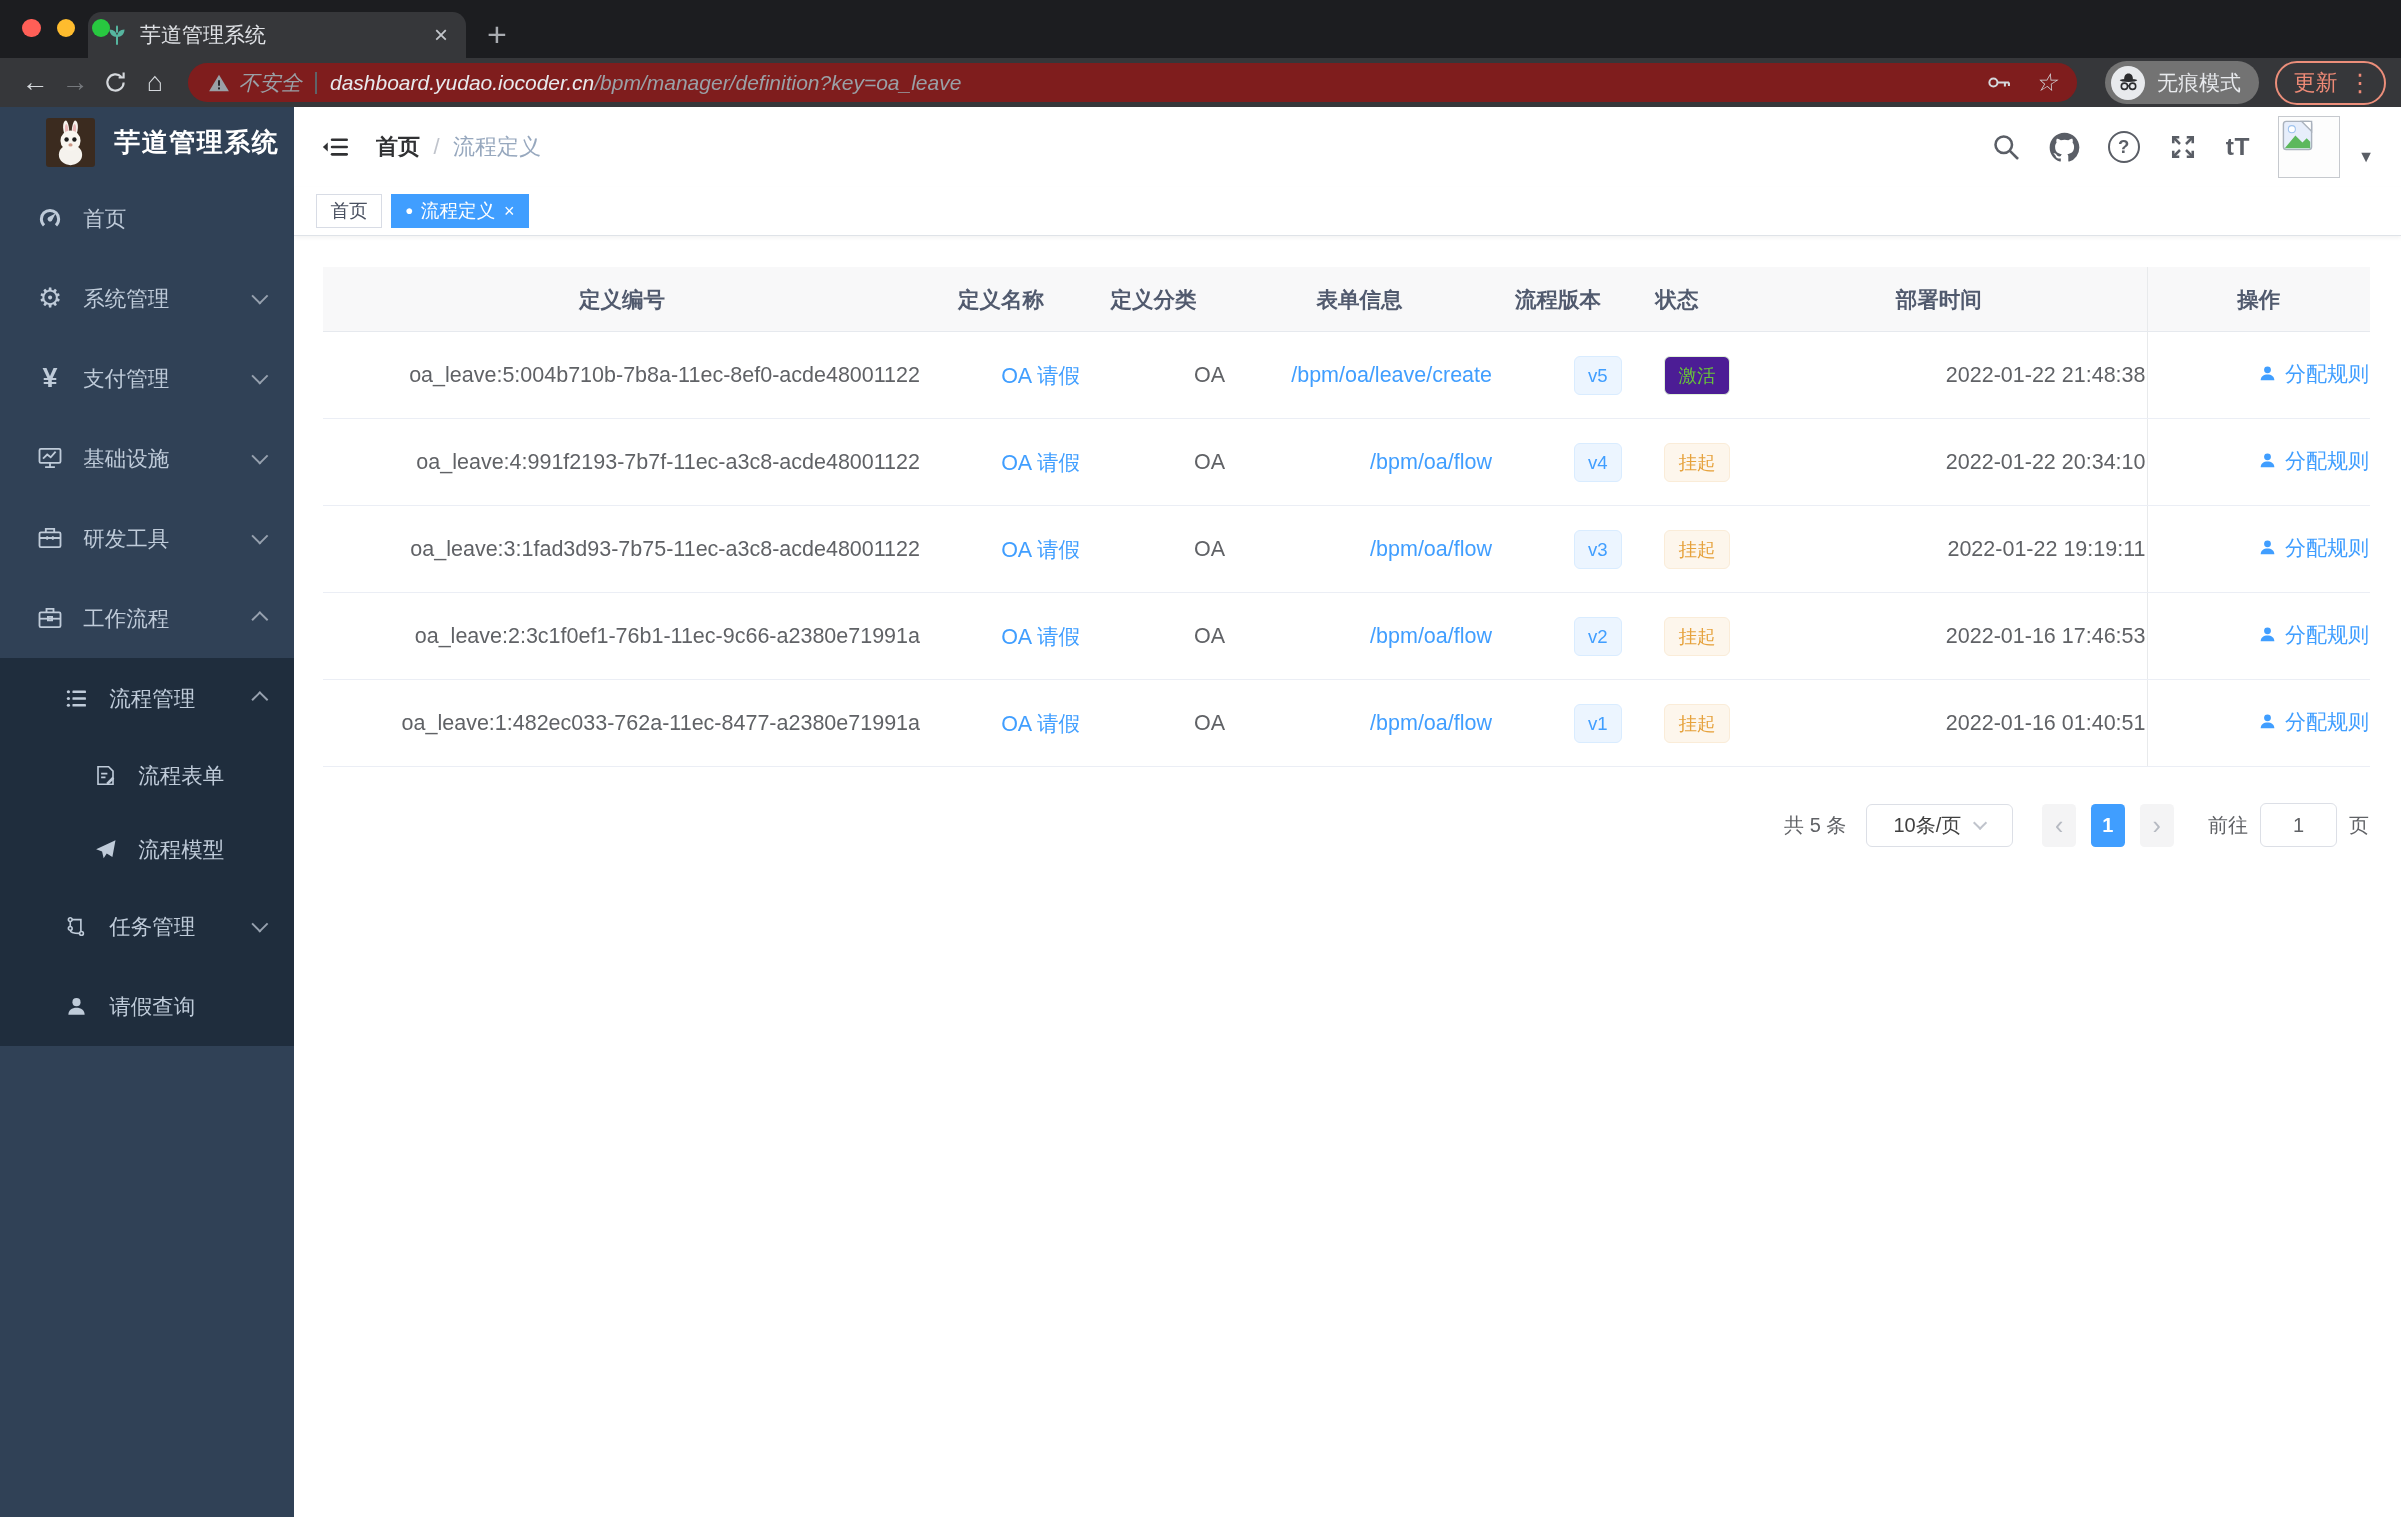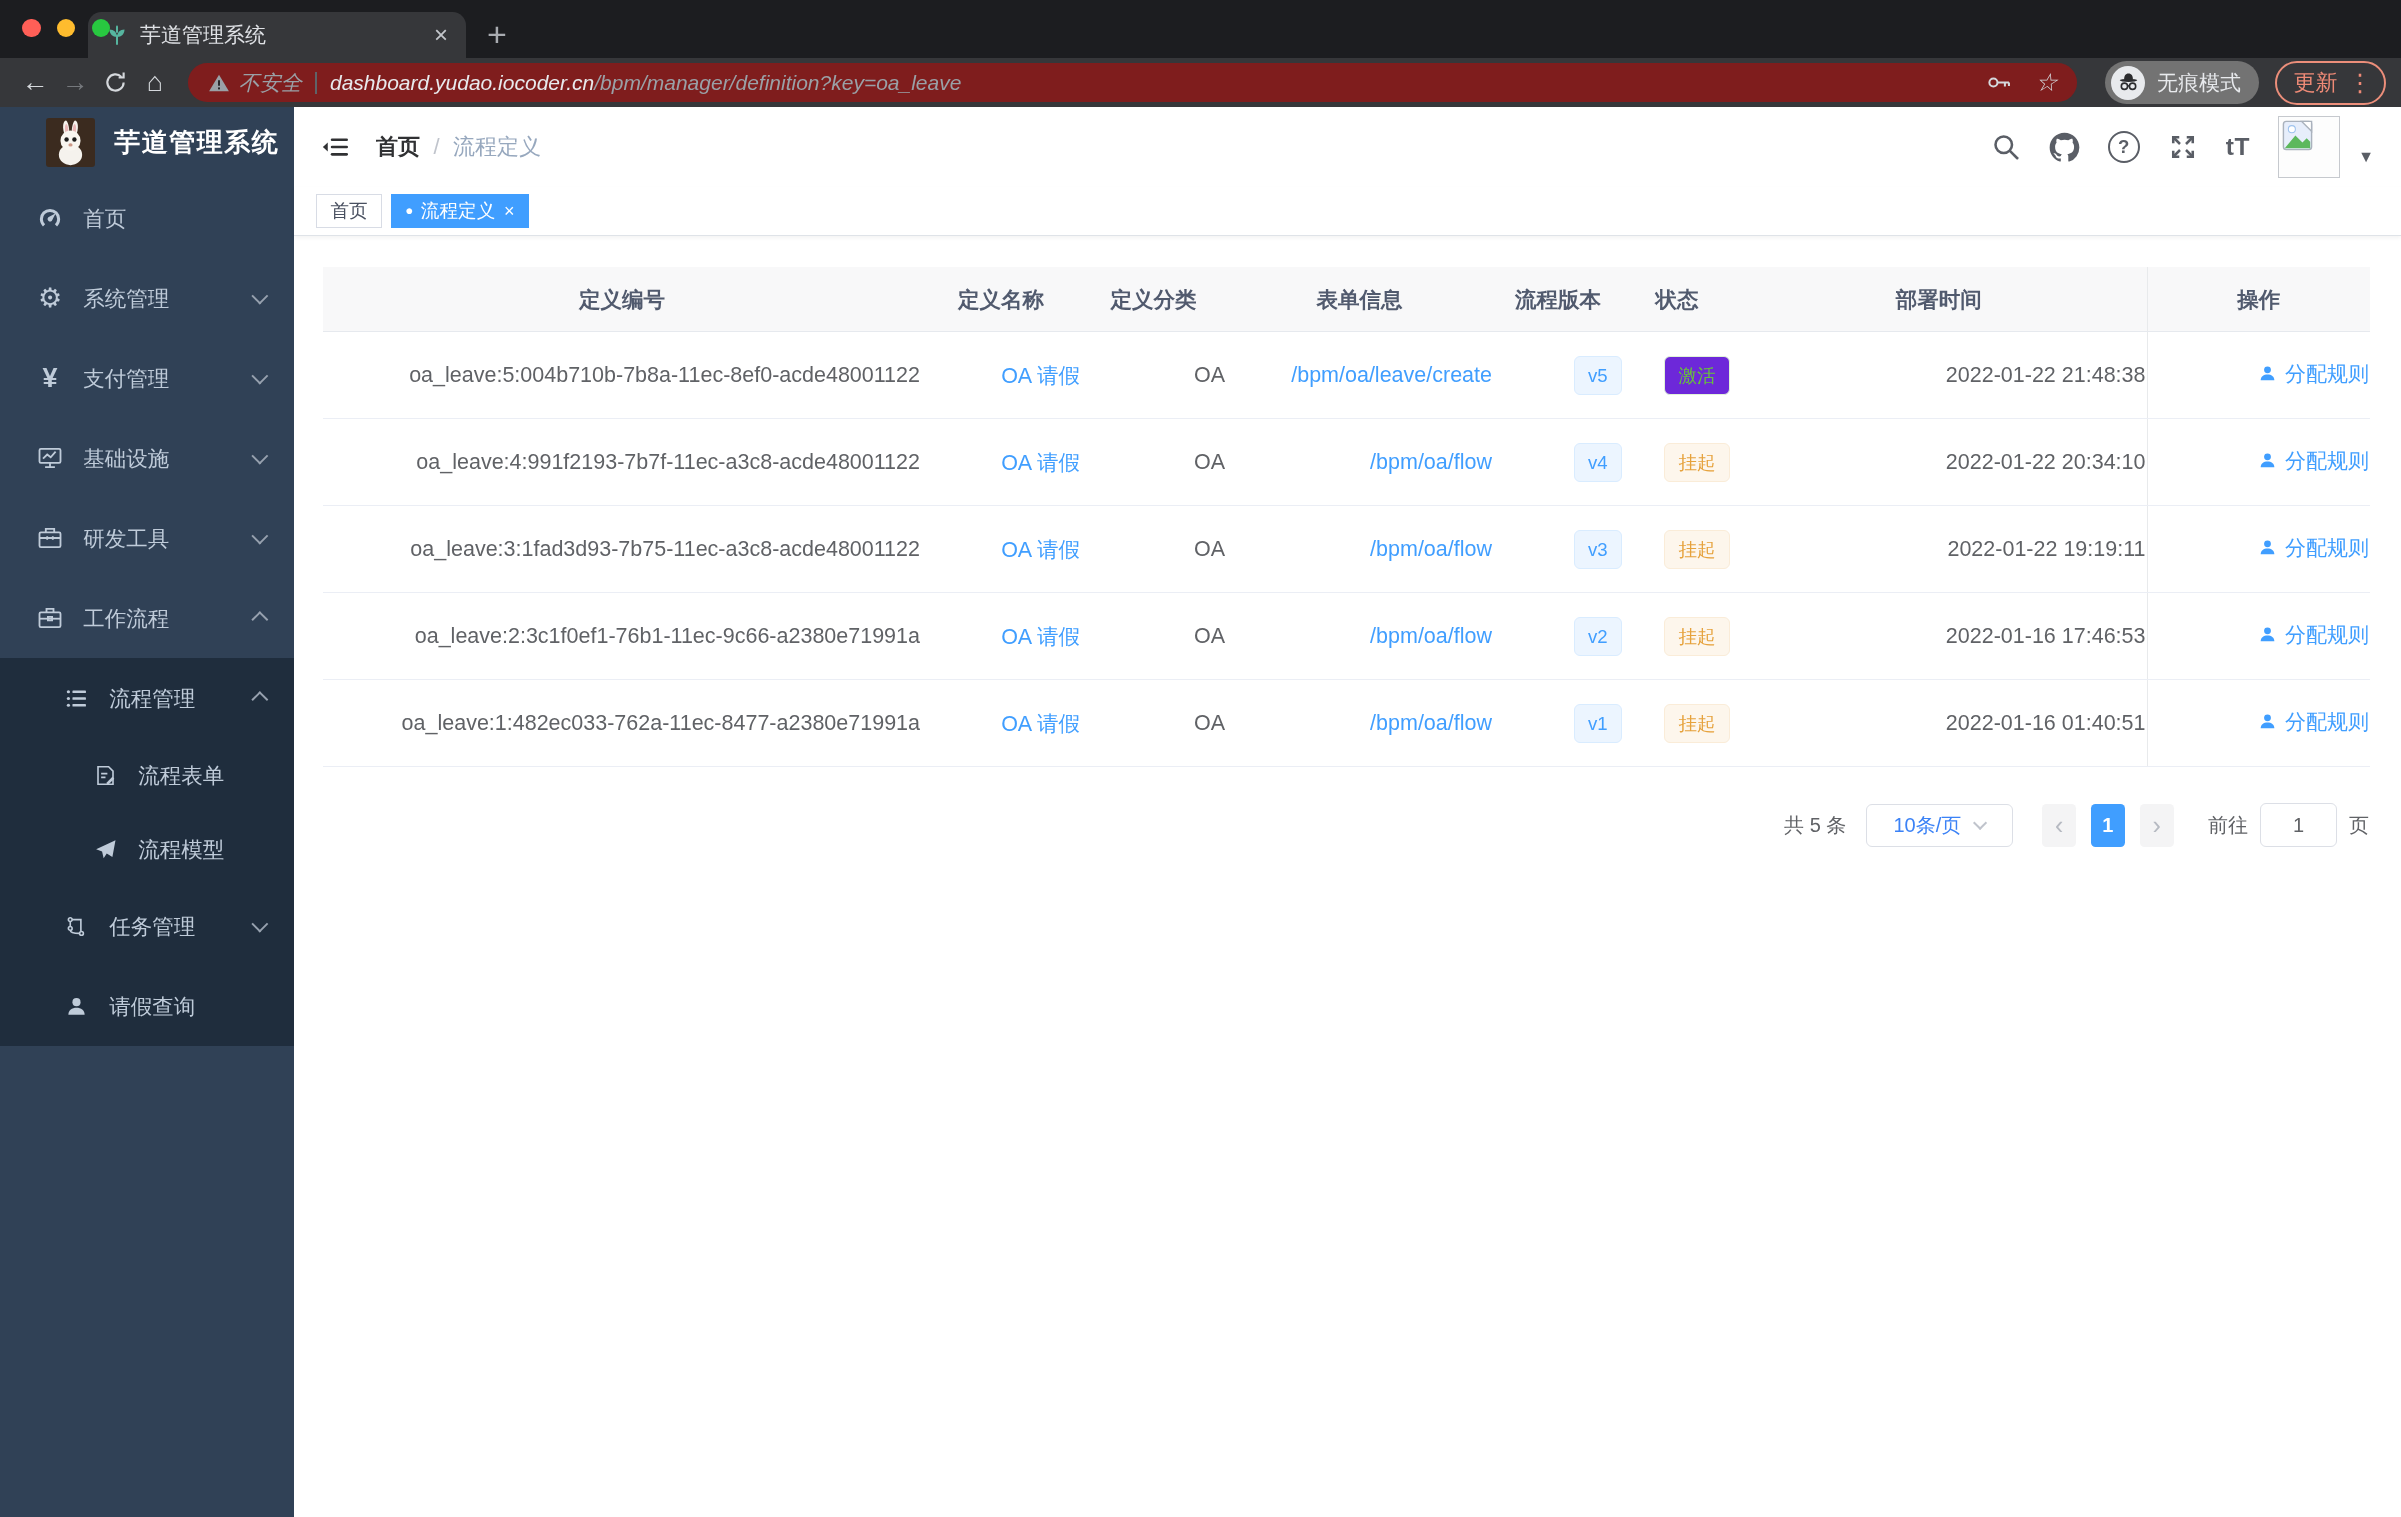--- a/index.html
+++ b/index.html
@@ -82,28 +82,28 @@
   table.def{border-collapse:collapse;width:2046px;table-layout:fixed;}
   table.def th{height:62px;background:#f8f8f9;color:#515a6e;font-weight:700;font-size:21.5px;
                border-bottom:1.5px solid #e6e9ee;text-align:center;}
   table.def td{height:84px;text-align:right;font-size:21.5px;color:#606266;
                border-bottom:1.5px solid #ebeef5;overflow:hidden;white-space:nowrap;}
   .col-op{border-left:1.5px solid #e8eaec;}
   .lnk{color:#409eff;cursor:pointer;}
   .badge{display:inline-block;height:39px;line-height:37px;padding:0 13.4px;border-radius:6px;
          font-size:18.6px;border:1.5px solid;box-sizing:border-box;}
   .badge.v{background:#ecf5ff;border-color:#d9ecff;color:#409eff;}
-  .badge.success{background:#6d28d9;border-color:#e1f3d8;color:#67c23a;}
+  .badge.success{background:#4c1d95;border-color:#e1f3d8;color:#67c23a;}
   .badge.warning{background:#fdf6ec;border-color:#faecd8;color:#e6a23c;}
   .act{color:#409eff;font-size:21px;display:inline-flex;align-items:center;gap:7.4px;cursor:pointer;}
 
   .pager{display:flex;align-items:center;justify-content:flex-end;margin-top:36px;font-size:20px;
          color:#606266;width:2046px;}
   .psel{width:147px;height:43px;border:1.5px solid #dcdfe6;border-radius:6px;display:flex;
-        align-items:center;justify-content:center;gap:13.4px;color:#3b82f6;margin:0 22px 0 19.3px;
+        align-items:center;justify-content:center;gap:13.4px;color:#404040;margin:0 22px 0 19.3px;
         box-sizing:border-box;cursor:pointer;}
   .psel .caret{width:8.2px;height:8.2px;border-right:2.2px solid #c0c4cc;border-bottom:2.2px solid #c0c4cc;
                transform:rotate(45deg);margin-top:-4.5px;}
   .pbtn{width:34px;height:43px;background:#f4f4f5;border-radius:4.5px;display:flex;align-items:center;
         justify-content:center;color:#b6bac2;font-size:25px;margin:0 7.4px;cursor:pointer;}
   .pcur{width:34px;height:43px;background:#409eff;color:#fff;border-radius:4.5px;display:flex;
         align-items:center;justify-content:center;font-weight:700;font-size:20px;margin:0 7.4px;}
   .goto-label{margin-left:27px;}
   .goto-input{width:71px;height:40px;border:1.5px solid #dcdfe6;border-radius:6px;text-align:center;
               font-size:20px;color:#606266;margin:0 12px;font-family:"Liberation Sans",sans-serif;}

